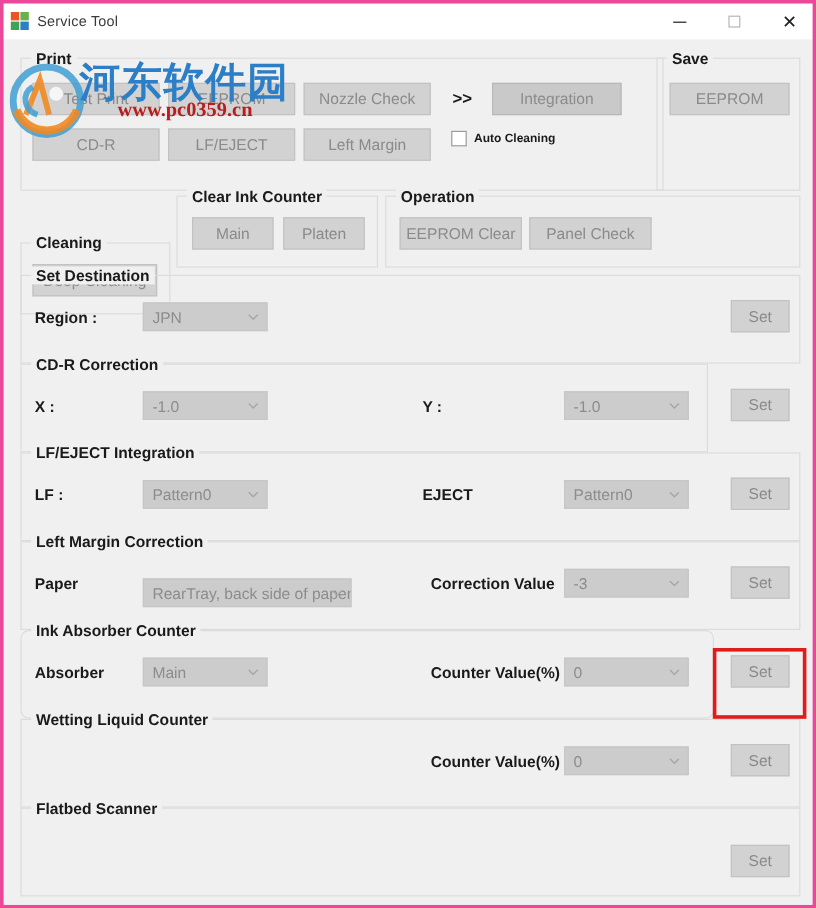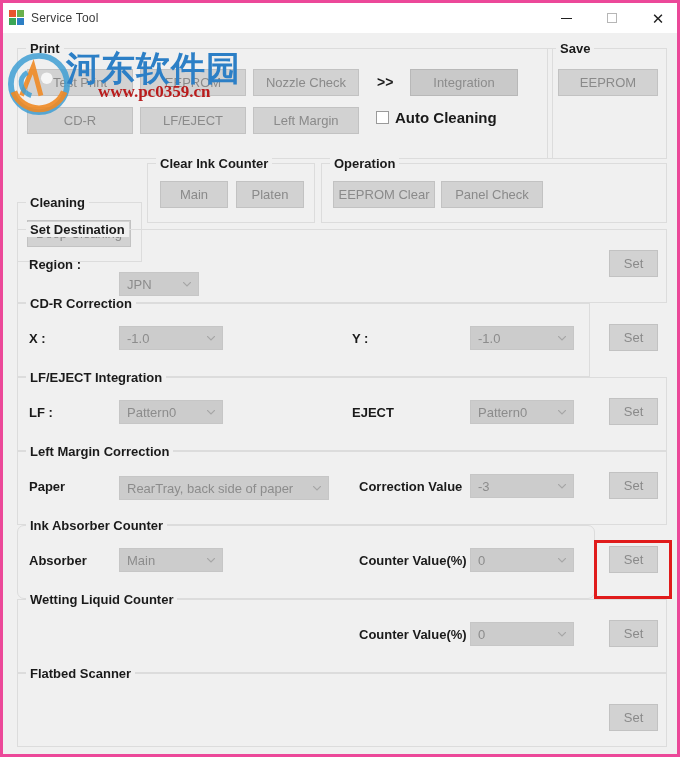--- a/index.html
+++ b/index.html
@@ -144,21 +144,21 @@
   }
 
   
   .cbrow { position: absolute; display: flex; align-items: center; }
   .cbbox {
     width: 13px; height: 13px;
     border: 1px solid #9a9a9a;
     background: #ffffff;
     margin-right: 6px;
   }
-  .cblabel { font-size: 15px; color: #1a1a1a; font-weight: bold; white-space: nowrap; }
+  .cblabel { font-size: 10px; color: #1a1a1a; font-weight: bold; white-space: nowrap; }
 
   
   .redbox {
     position: absolute;
     border: 3px solid #e01b1b;
     background: transparent;
     z-index: 30;
     pointer-events: none;
   }
 </style>
@@ -227,21 +227,21 @@
 
     <div class="group" style="left:317px; top:130px; width:346px; height:60px;">
       <span class="legend">Operation</span>
       <div class="btn" style="left:11px; top:17px; width:102px; height:27px;">EEPROM Clear</div>
       <div class="btn" style="left:119px; top:17px; width:102px; height:27px;">Panel Check</div>
     </div>
 
     <div class="group" style="left:13px; top:196px; width:650px; height:74px;">
       <span class="legend">Set Destination</span>
       <div class="lbl" style="left:11px; top:27px;">Region :</div>
-      <div class="combo" style="left:101px; top:22px; width:80px; height:24px;margin-top:20px;">
+      <div class="combo" style="left:101px; top:22px; width:104px; height:24px;">
         <span>JPN</span>
         <span class="chev">
           <svg width="8" height="5" viewBox="0 0 8 5">
               <path d="M0 0 L4 4 L8 0" fill="none" stroke="#a6a6a6" stroke-width="1.2"></path>
             </svg>
         </span>
       </div>
       <div class="btn" style="left:591px; top:20px; width:49px; height:27px;">Set</div>
     </div>
 
@@ -287,21 +287,21 @@
               <path d="M0 0 L4 4 L8 0" fill="none" stroke="#a6a6a6" stroke-width="1.2"></path>
             </svg>
         </span>
       </div>
       <div class="btn" style="left:591px; top:20px; width:49px; height:27px;">Set</div>
     </div>
 
     <div class="group" style="left:13px; top:418px; width:650px; height:74px;">
       <span class="legend">Left Margin Correction</span>
       <div class="lbl" style="left:11px; top:27px;">Paper</div>
-      <div class="combo" style="left:101px; top:24px; width:210px; height:24px;">
+      <div class="combo" style="left:101px; top:30px; width:174px; height:24px;">
         <span style="max-width:188px; overflow:hidden; display:block;">RearTray, back side of paper</span>
         <span class="chev">
           <svg width="8" height="5" viewBox="0 0 8 5">
               <path d="M0 0 L4 4 L8 0" fill="none" stroke="#a6a6a6" stroke-width="1.2"></path>
             </svg>
         </span>
       </div>
       <div class="lbl" style="left:341px; top:27px;">Correction Value</div>
       <div class="combo" style="left:452px; top:22px; width:104px; height:24px;">
         <span>-3</span>

